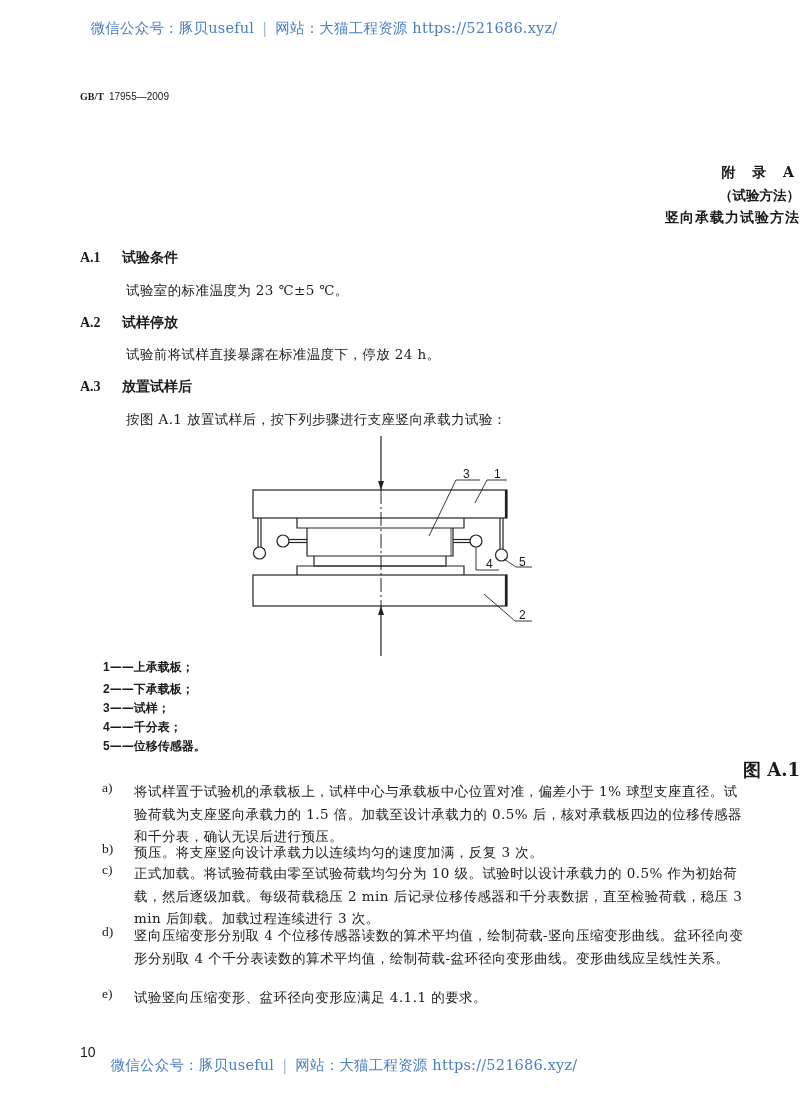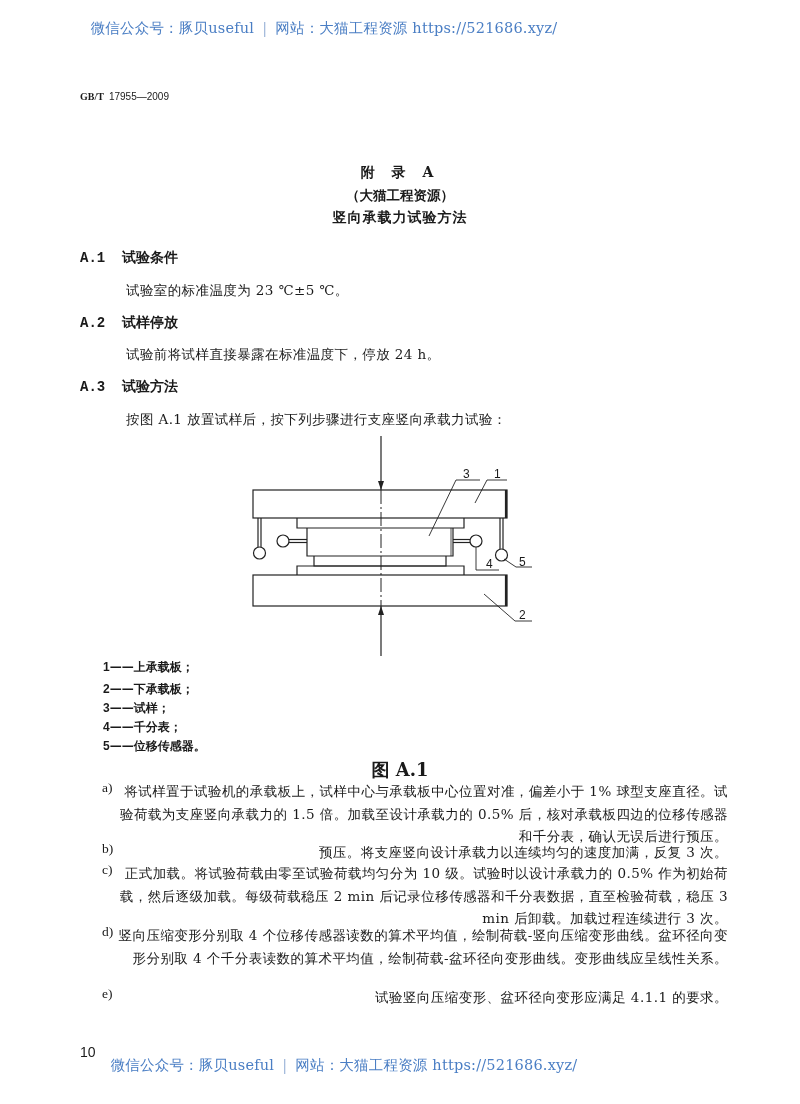--- a/index.html
+++ b/index.html
@@ -9,64 +9,64 @@
   }
   .abs { position: absolute; white-space: nowrap; }
   .watermark {
     position: absolute; left: 0; width: 648px; text-align: center;
     color: #4a7ec4; font-size: 14.5px; letter-spacing: 0.2px;
     font-family: "DejaVu Serif", "Liberation Serif", serif;
   }
   .wm-sep { color: #9bb4d8; margin: 0 8px; }
   .std-code { left: 80px; top: 91px; font-size: 10px; font-weight: bold; font-family: "Liberation Serif", "DejaVu Serif", serif; }
   .std-code .num { font-weight: normal; font-family: "Liberation Sans", "DejaVu Sans", sans-serif; }
-  .center { left: 0; width: 800px; text-align: center; }
+  .center { left: 0; width: 800px; text-align: right; }
   .h-annex { top: 164px; font-size: 14px; font-weight: bold; letter-spacing: 6px; }
   .h-norm { top: 187px; font-size: 13.5px; font-weight: bold; }
   .h-title { top: 209px; font-size: 14px; font-weight: bold; letter-spacing: 1px; }
   .sec { left: 80px; font-size: 14px; font-weight: bold; }
-  .sec .no { font-family: Liberation Mono, monospace; display: inline-block; width: 42px; }
+  .sec .no { font-family: Liberation Serif, serif; display: inline-block; width: 42px; }
   .para { left: 110px; font-size: 13.5px; letter-spacing: 0.4px; margin-left: 16px; }
   .legend { left: 103px; font-size: 12px; font-weight: bold; }
   .legend .k { font-family: "Liberation Sans", "DejaVu Sans", sans-serif; }
   .fig-cap { top: 758px; font-size: 18px; font-weight: bold; }
   .item { left: 80px; font-size: 13.5px; }
   .item .lbl { position: absolute; left: 22px; font-family: "Liberation Serif", "DejaVu Serif", serif; }
-  .item .txt { position: absolute; left: 38px; width: 610px; white-space: normal; line-height: 22.5px; letter-spacing: 0.45px; text-align: right; }
+  .item .txt { position: absolute; left: 54px; width: 610px; white-space: normal; line-height: 22.5px; letter-spacing: 0.45px; }
   .page-no { left: 80px; top: 1044px; font-size: 14px; font-family: Liberation Sans, sans-serif; }
   svg text { font-family: "Liberation Sans", "DejaVu Sans", sans-serif; font-size: 12px; fill: #1a1a1a; }
 </style>
 </head>
 <body>
 
 <div class="watermark" style="top:19px;">
   <span>微信公众号：豚贝useful</span><span class="wm-sep">|</span><span>网站：大猫工程资源 https://521686.xyz/</span>
 </div>
 
 <div class="abs std-code">
   <span>GB/T</span>&nbsp;
   <span class="num">17955—2009</span>
 </div>
 
 <div class="abs center h-annex">附 录 A</div>
-<div class="abs center h-norm">（大猫工程资源）</div>
+<div class="abs center h-norm">（试验方法）</div>
 <div class="abs center h-title">竖向承载力试验方法</div>
 
 <div class="abs sec" style="top:249px;">
   <span class="no">A.1</span><span>试验条件</span>
 </div>
 <div class="abs para" style="top:282px;">试验室的标准温度为 23 ℃±5 ℃。</div>
 
 <div class="abs sec" style="top:314px;">
   <span class="no">A.2</span><span>试样停放</span>
 </div>
 <div class="abs para" style="top:346px;">试验前将试样直接暴露在标准温度下，停放 24 h。</div>
 
 <div class="abs sec" style="top:378px;">
-  <span class="no">A.3</span><span>试验方法</span>
+  <span class="no">A.3</span><span>放置试样后</span>
 </div>
 <div class="abs para" style="top:411px;text-align:center;">按图 A.1 放置试样后，按下列步骤进行支座竖向承载力试验：</div>
 
 <svg class="abs" style="left:0;top:0;" width="800" height="700">
   <g stroke="#222" stroke-width="1.2" fill="none">
 
     <line x1="381" y1="436" x2="381" y2="490"></line>
     <polygon points="378,481 384,481 381,490" fill="#222" stroke="none"></polygon>
 
     <line x1="381" y1="606" x2="381" y2="656"></line>

